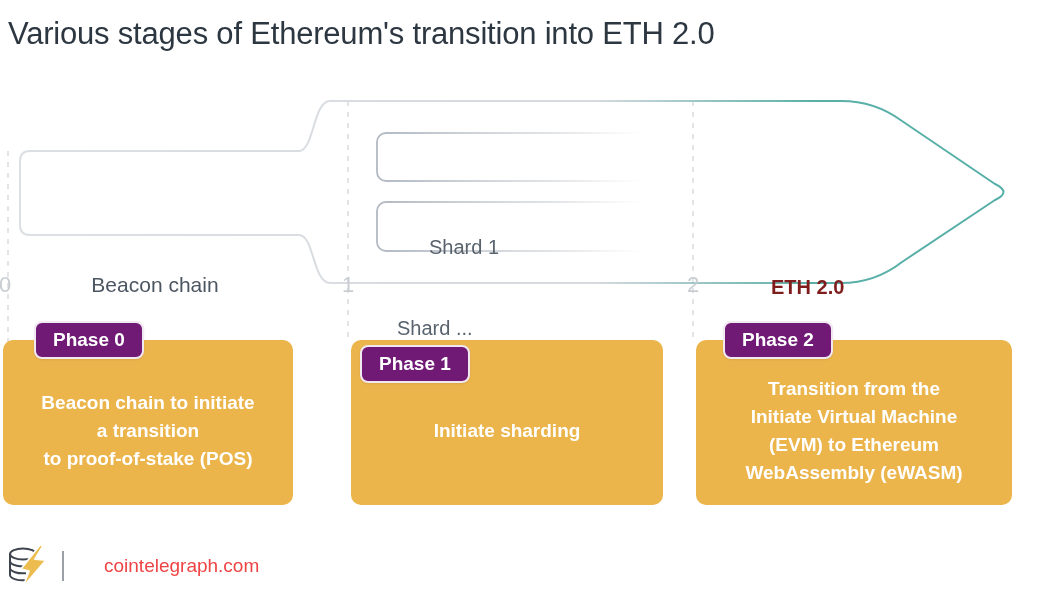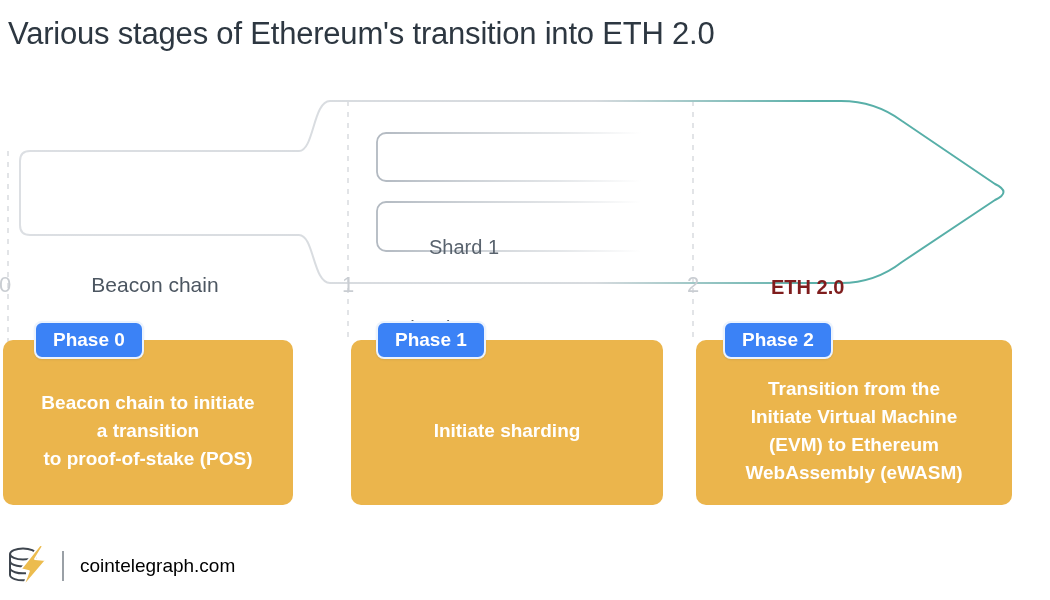--- a/index.html
+++ b/index.html
@@ -91,52 +91,53 @@
     font-weight: 700;
     line-height: 28px;
     text-align: center;
     white-space: pre-line;
   }
   .phase-badge {
     position: absolute;
     top: 321px;
     height: 38px;
     padding: 0 17px;
-    background: #3b82f6;
+    background: #701a75;
     border: 2px solid rgba(255, 255, 255, 0.9);
     border-radius: 8px;
     color: #ffffff;
     font-size: 19px;
     font-weight: 700;
     line-height: 34px;
     text-align: center;
     z-index: 3;
     box-shadow: 0 1px 2px rgba(0,0,0,0.08);
   }
   .b0 { left: 34px; }
-  .b1 { left: 376px; }
+  .b1 { left: 360px; margin-top: 24px; }
   .b2 { left: 723px; }
   .footer {
     position: absolute;
     left: 6px;
     top: 543px;
     height: 46px;
     display: flex;
     align-items: center;
   }
   .footer-divider {
     width: 2px;
     height: 30px;
     background: #9aa0a6;
     margin-left: 12px;
     margin-right: 16px;
   }
   .footer-site {
     font-size: 19px;
-    color: #000000;
+    color: #ef4444;
+    margin-left: 24px;
   }
 </style>
 </head>
 <body>
 
 <div class="page">
 
   <h1 class="title">Various stages of Ethereum's transition into ETH 2.0</h1>
 
   <div class="diagram">

